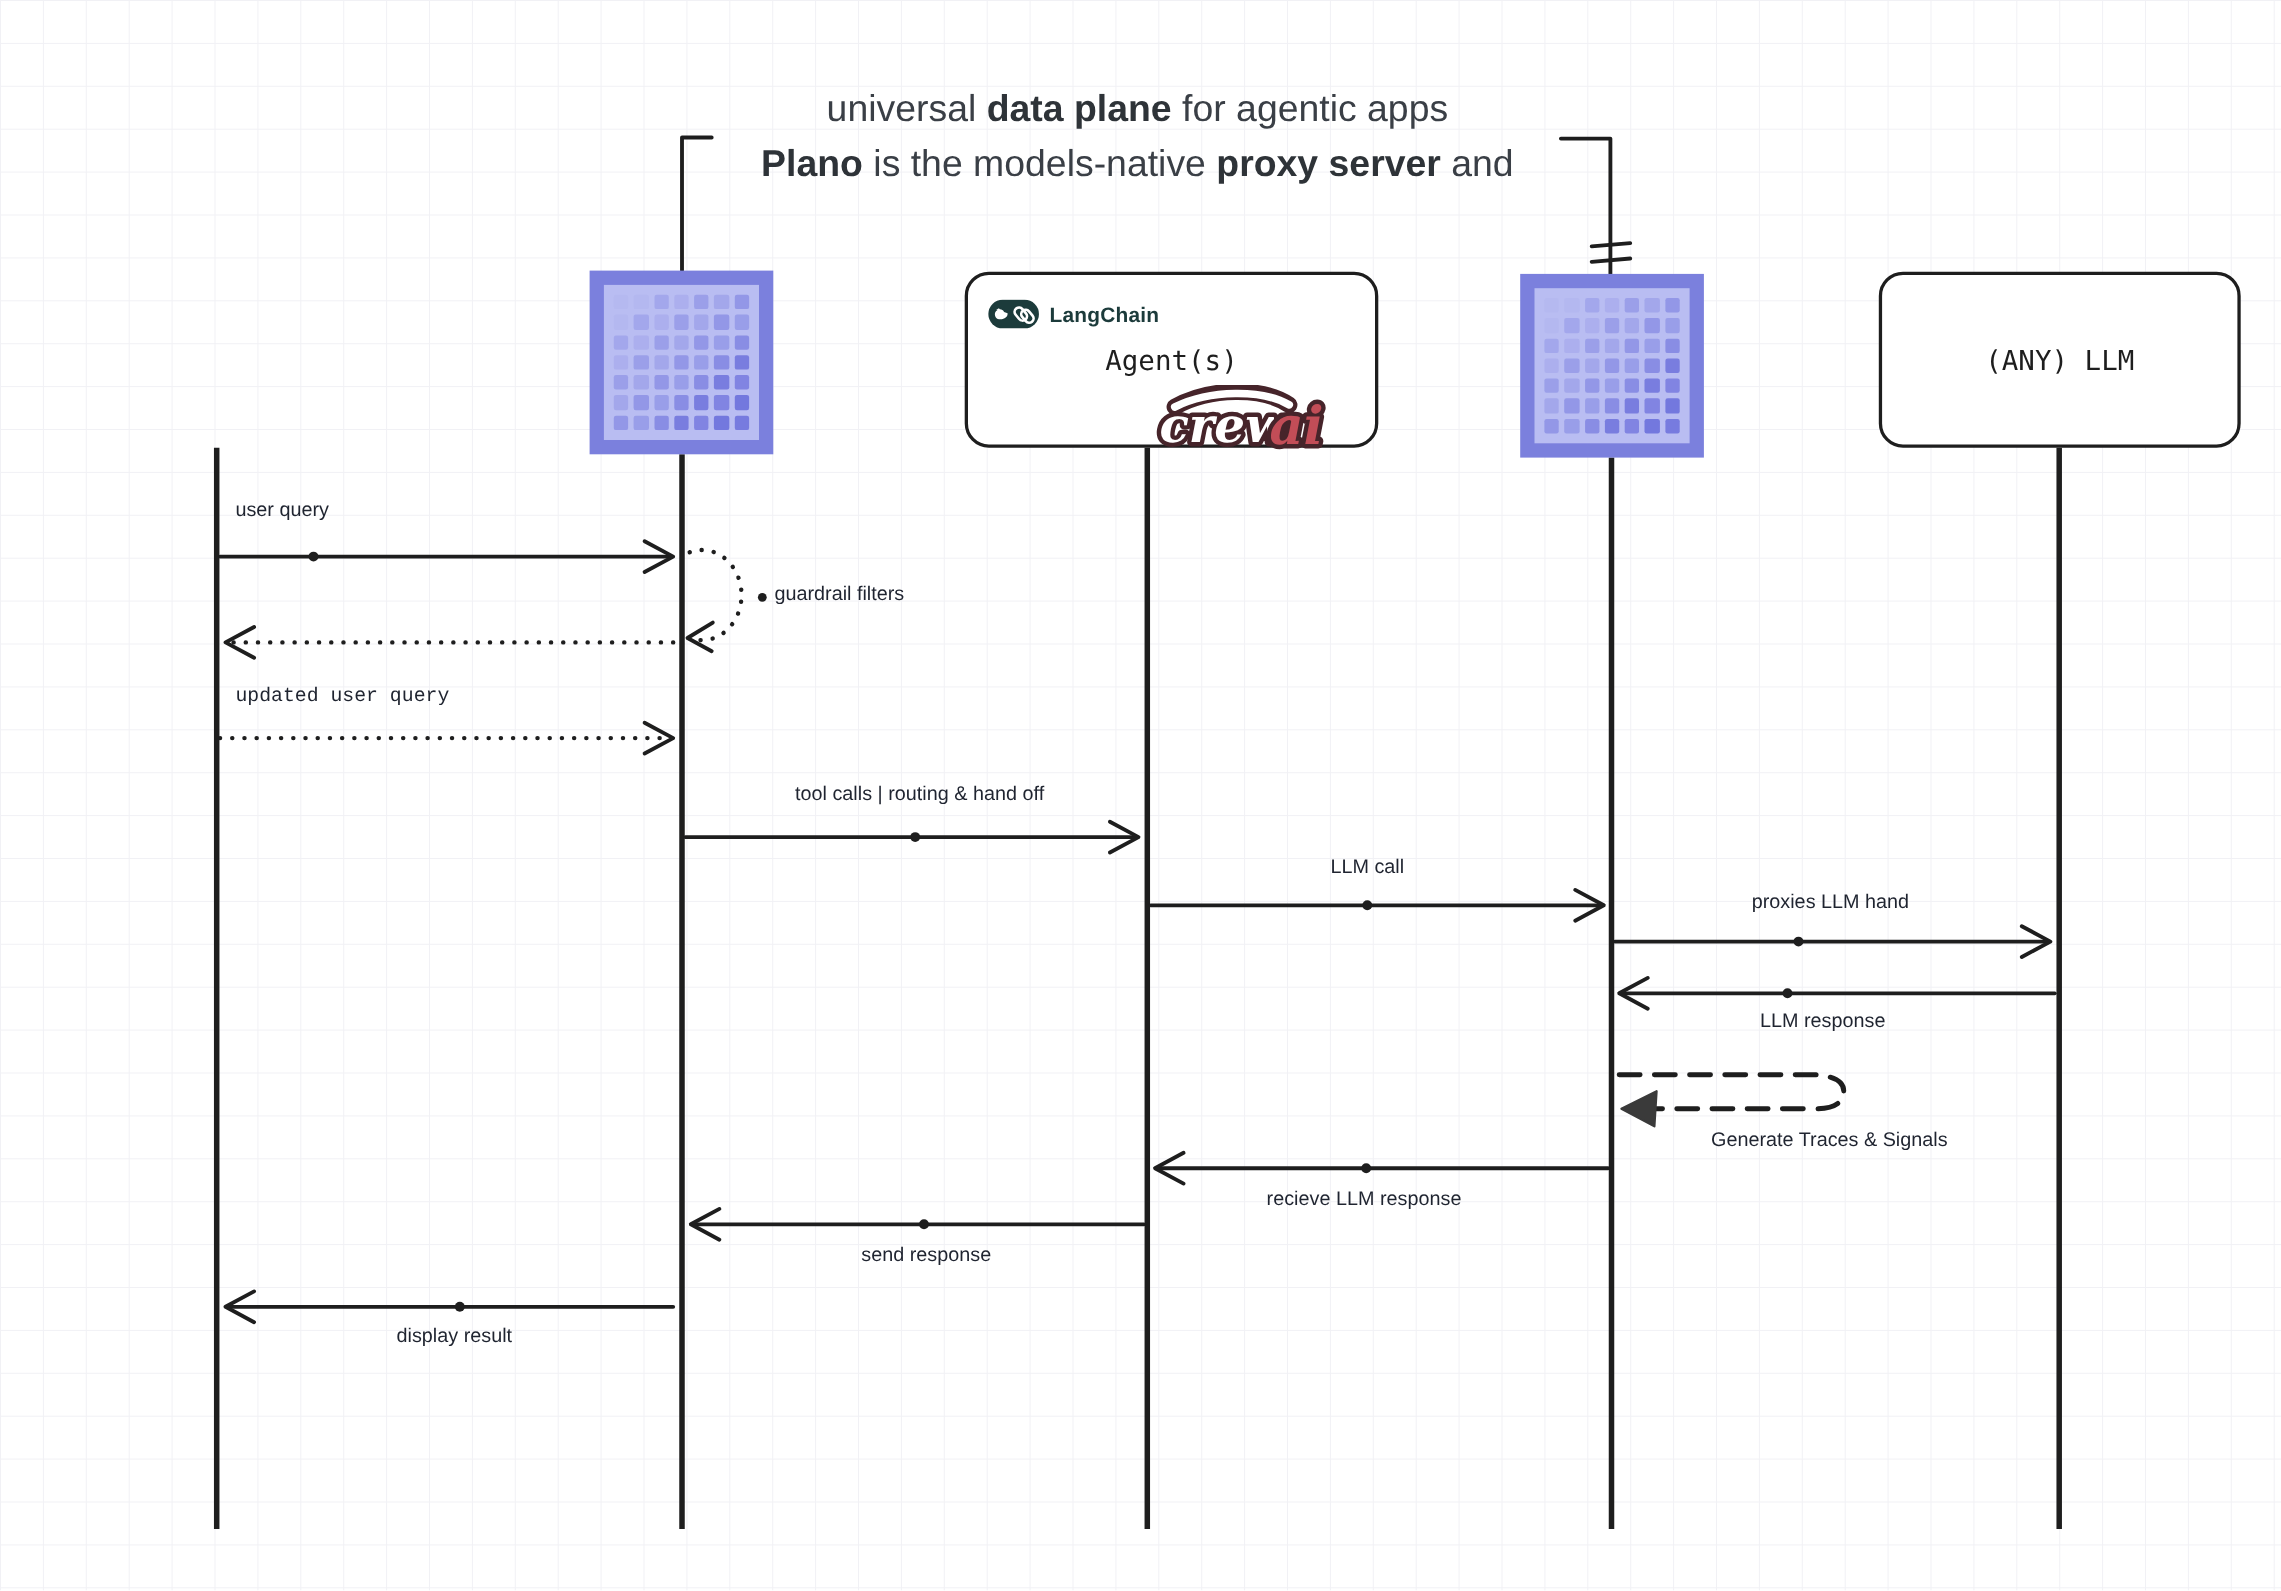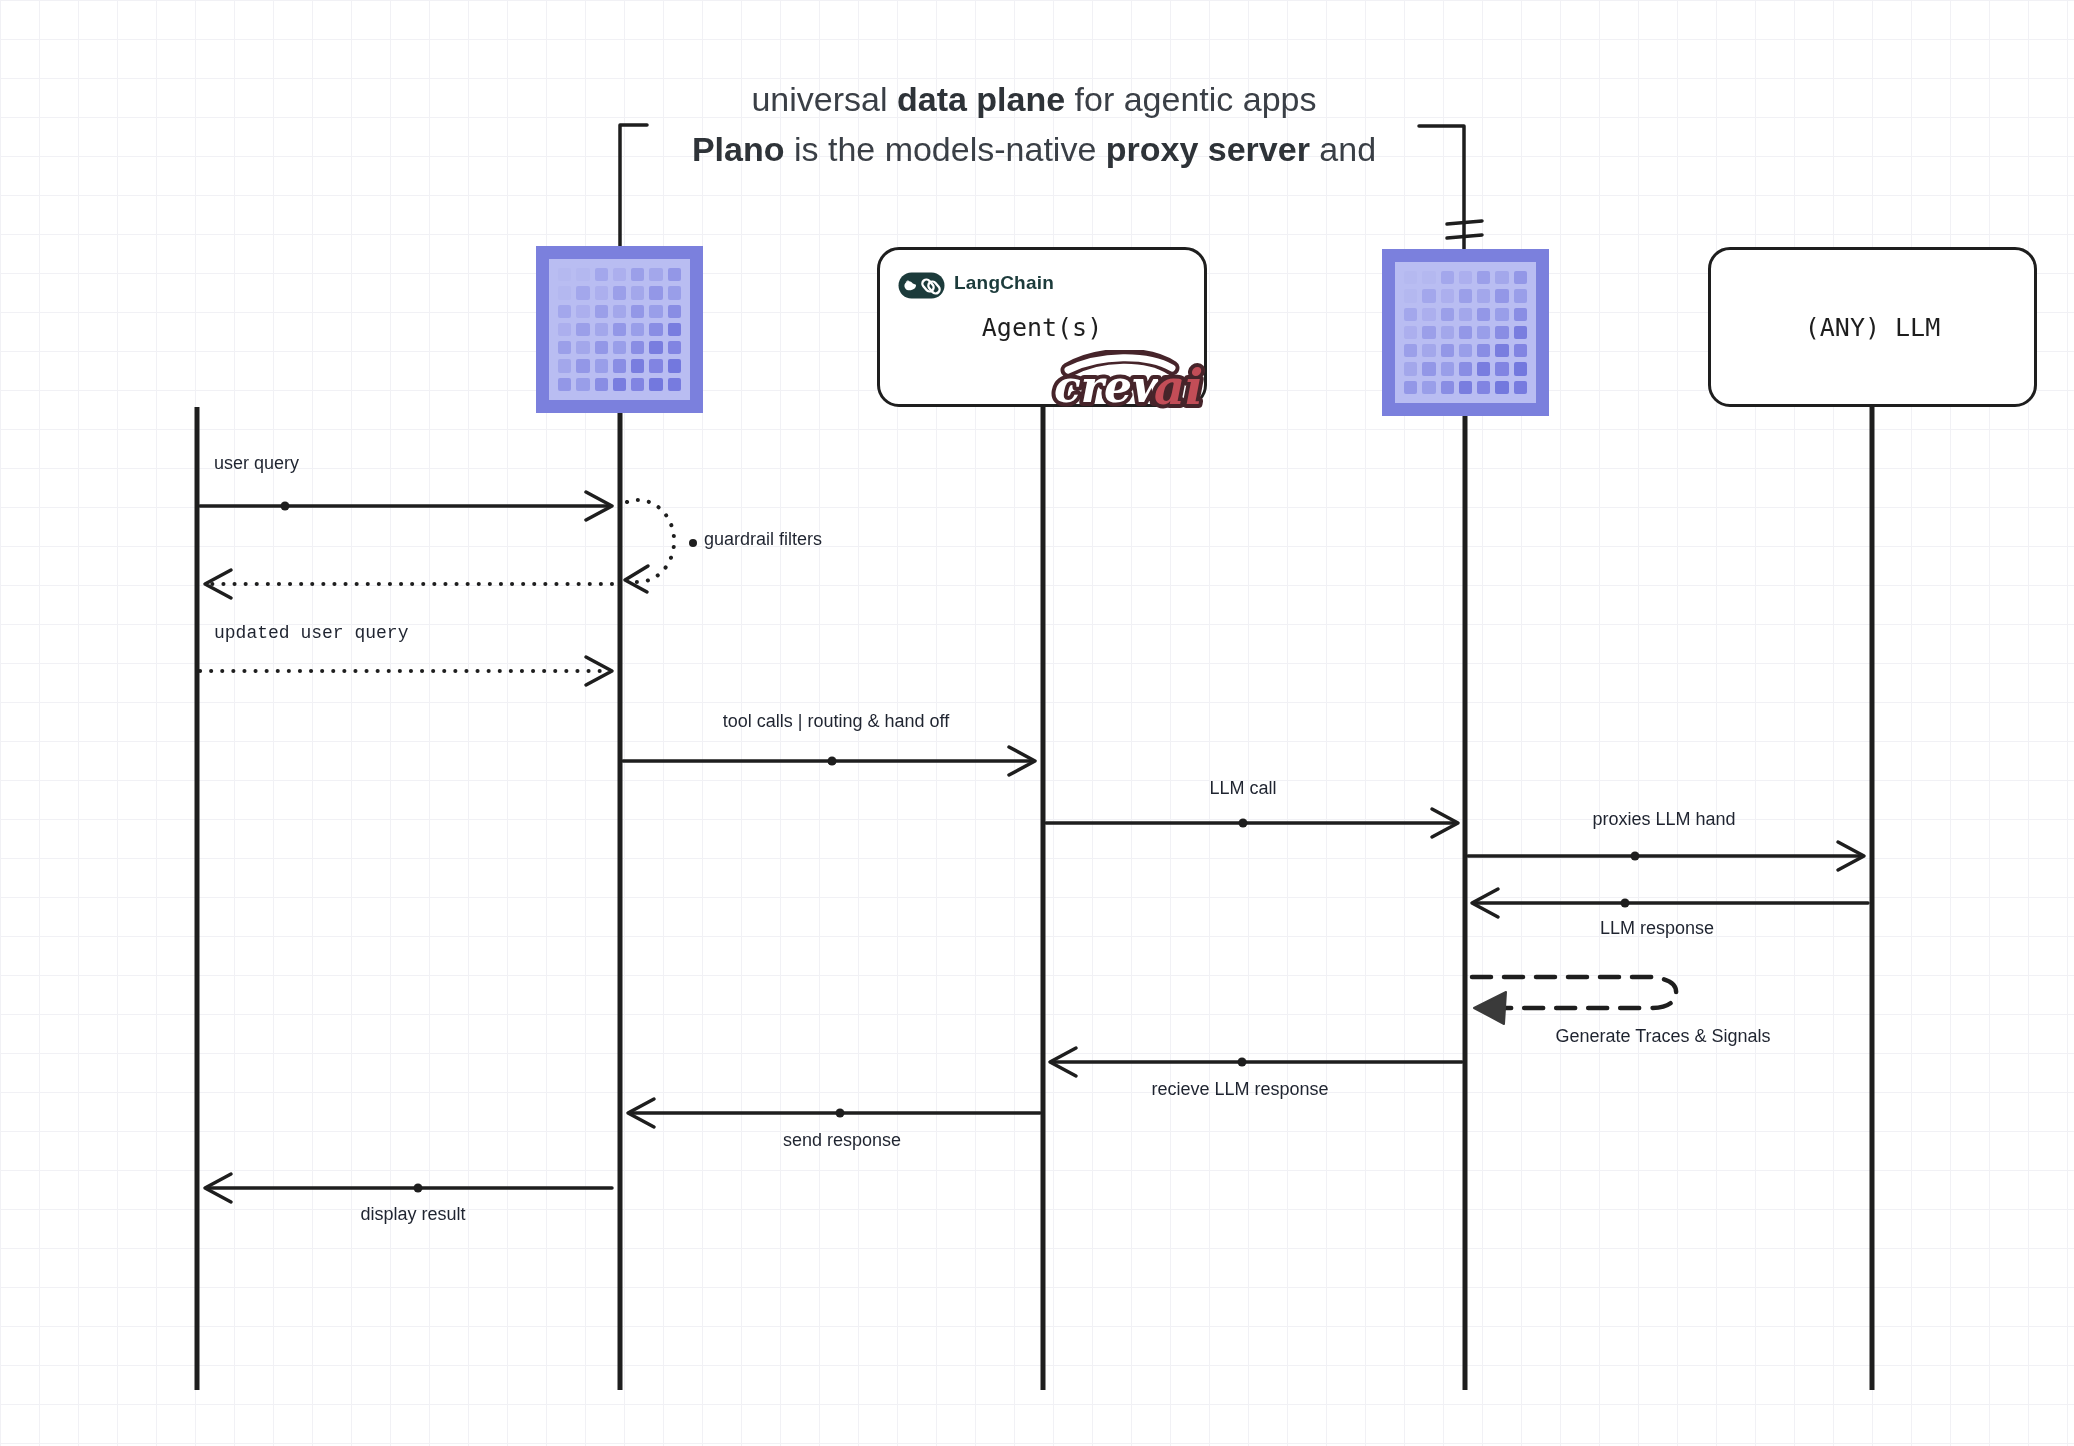--- a/index.html
+++ b/index.html
@@ -20,35 +20,35 @@
   }
   .title b{color:#2e3338;}
   .actor-box{
     position:absolute;top:247px;height:160px;background:#ffffff;
     border:3.5px solid #1e1e1e;border-radius:22px;
     display:flex;align-items:center;justify-content:center;
     font-family:"DejaVu Sans Mono","Liberation Mono",monospace;
     font-size:25px;color:#1e1e1e;box-sizing:border-box;
   }
   .box-ui{left:33px;width:327px;}
-  .box-agent{left:877px;width:330px;}
+  .box-agent{left:877px;width:376px;}
   .box-llm{left:1708px;width:329px;}
   .plano-icon{
     position:absolute;width:167px;height:167px;background:#7b80dd;
     box-sizing:border-box;padding:13px;
   }
   .plano-icon .inner{
     width:100%;height:100%;background:#b9bdf2;box-sizing:border-box;padding:9px;
     display:grid;grid-template-columns:repeat(7,1fr);grid-template-rows:repeat(7,1fr);gap:5px;
   }
   .plano-icon .inner i{background:#6266d8;border-radius:2px;display:block;}
   .icon-left{left:536px;top:246px;}
   .icon-right{left:1382px;top:249px;}
   .langchain{
-    position:absolute;left:898px;top:272px;display:flex;align-items:flex-start;gap:9px;
+    position:absolute;left:898px;top:272px;display:flex;align-items:flex-end;gap:9px;
   }
   .langchain .lc-text{font-size:19px;font-weight:600;color:#1c3b3b;letter-spacing:.2px;}
   .crewai{position:absolute;left:1050px;top:350px;width:160px;height:64px;}
   .msg{
     position:absolute;font-size:18px;color:#1f2430;white-space:nowrap;
   }
   .msg.centered{transform:translateX(-50%);}
 </style>
 </head>
 <body>

